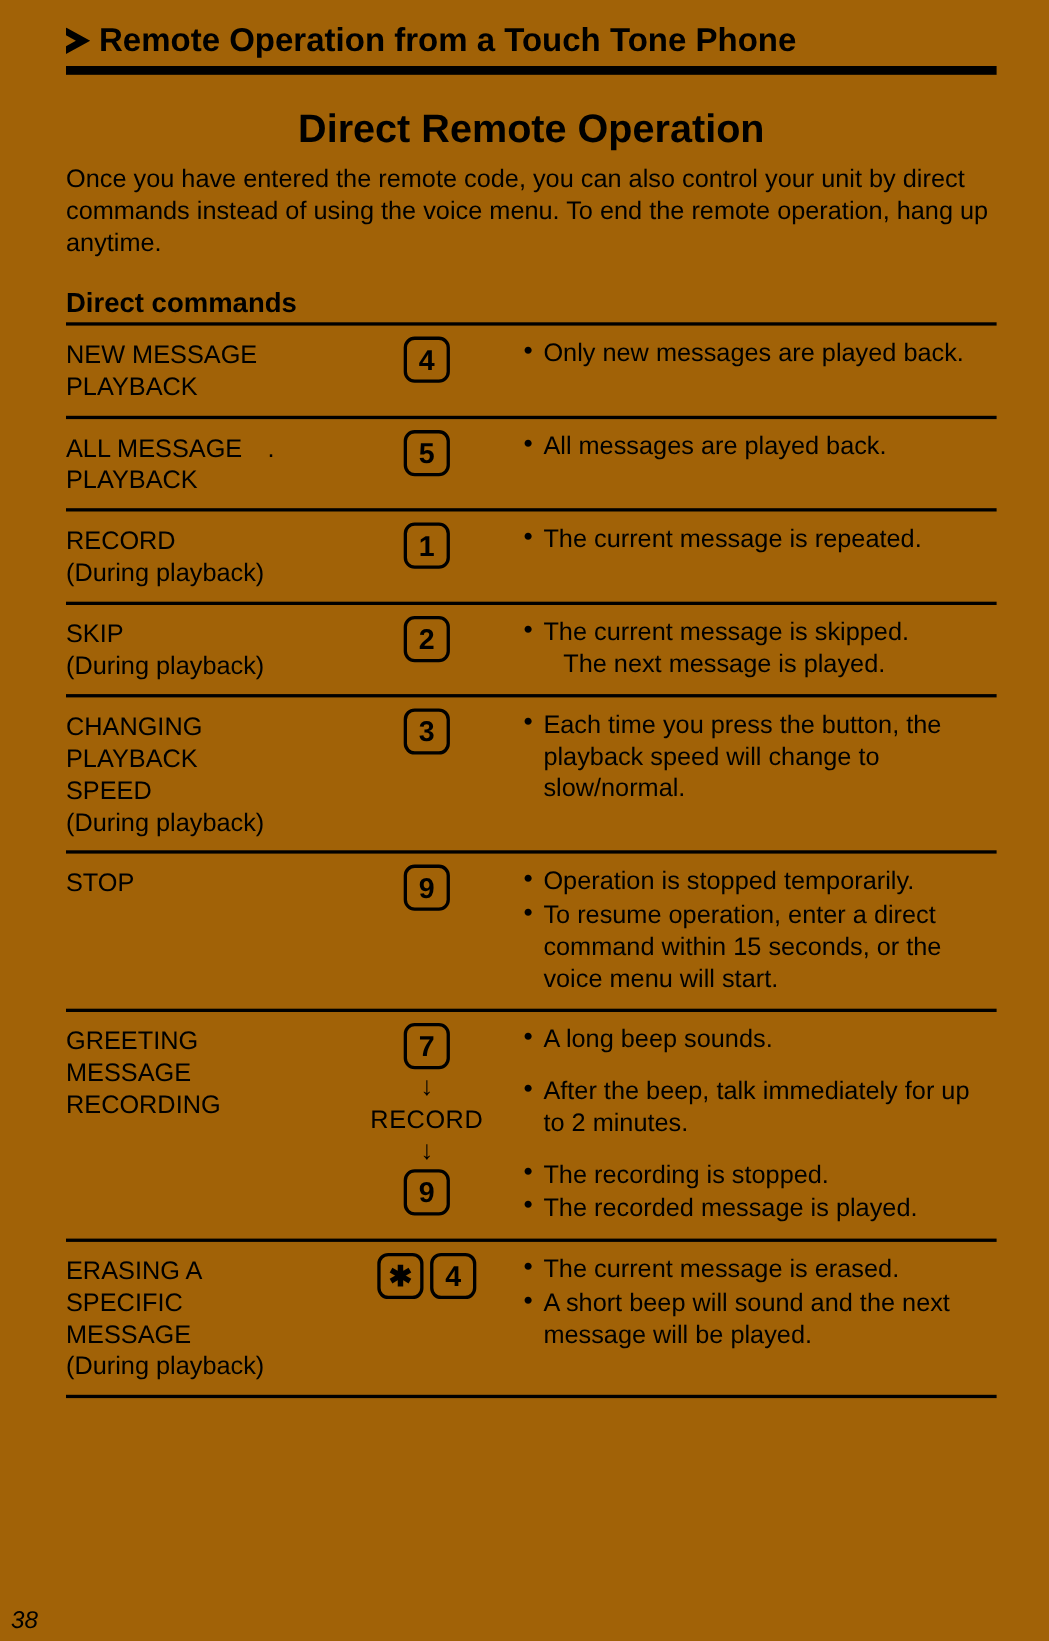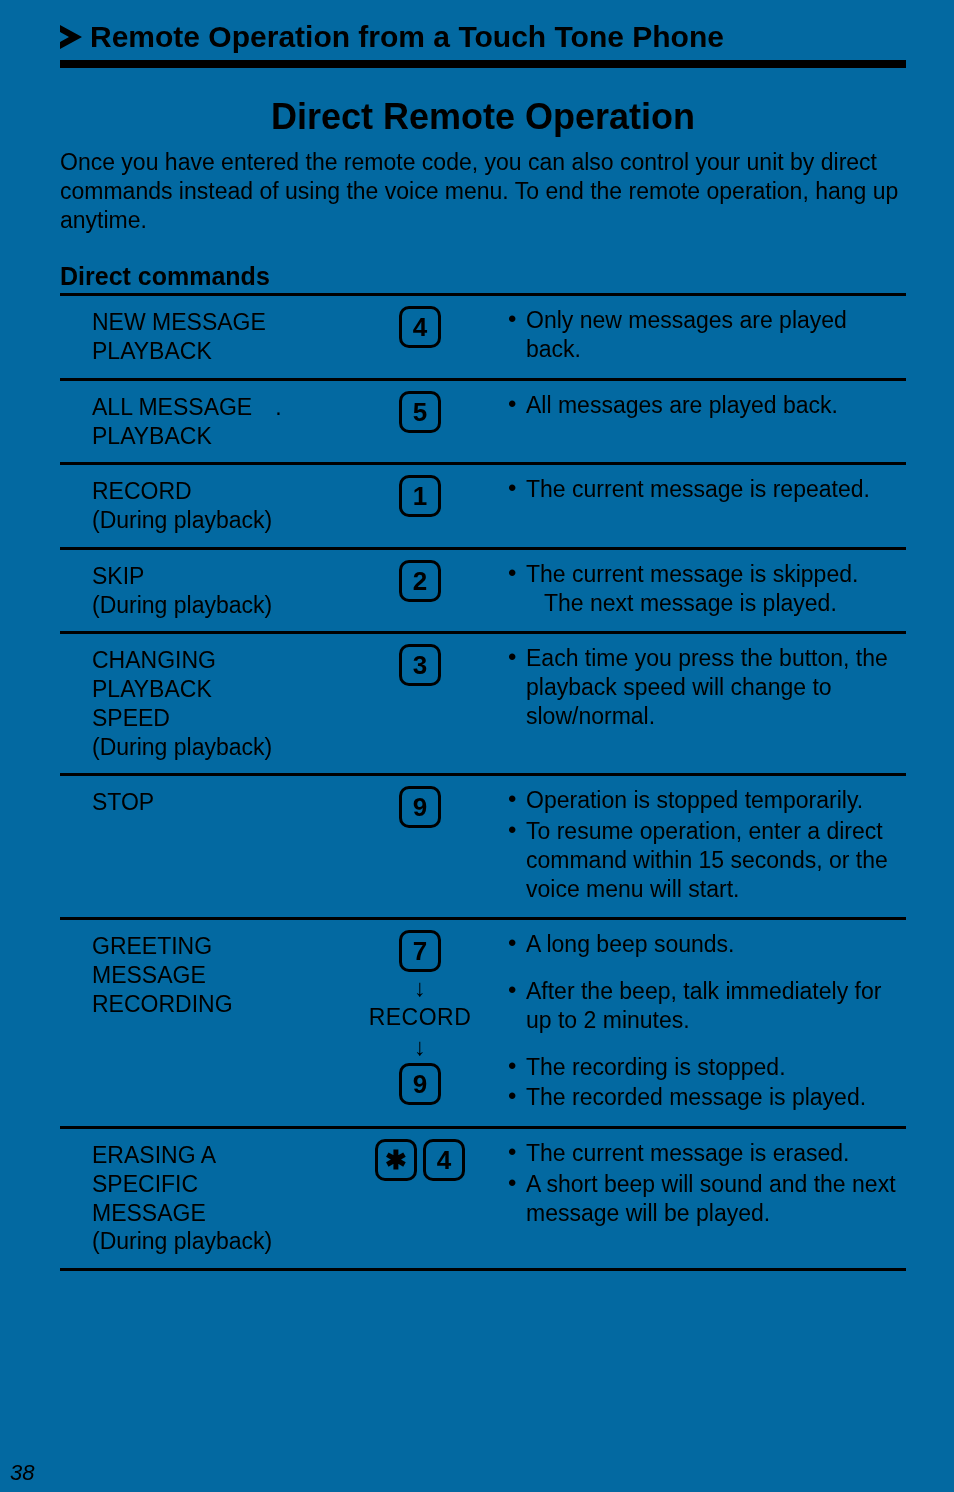--- a/index.html
+++ b/index.html
@@ -6,21 +6,21 @@
   html, body {
     margin: 0;
     padding: 0;
     background: #fff;
     font-family: Helvetica, Arial, sans-serif;
     color: #000;
   }
   .page {
     width: 954px;
     min-height: 1492px;
-    background: #0369a1;
+    background: #a16207;
     padding: 20px 48px 0 60px;
     position: relative;
   }
   .section-header {
     display: flex;
     align-items: center;
     gap: 8px;
     margin: 0;
     font-size: 30px;
     font-weight: 700;
@@ -59,21 +59,20 @@
   }
   .cmd-row:last-child {
     border-bottom: 3px solid #000;
   }
   .col-name {
     width: 240px;
     flex: 0 0 240px;
     font-size: 23px;
     line-height: 1.25;
     padding-top: 2px;
-    margin-left: 32px;
   }
   .col-keys {
     width: 160px;
     flex: 0 0 160px;
     display: flex;
     flex-direction: column;
     align-items: center;
     gap: 4px;
     font-size: 23px;
   }

